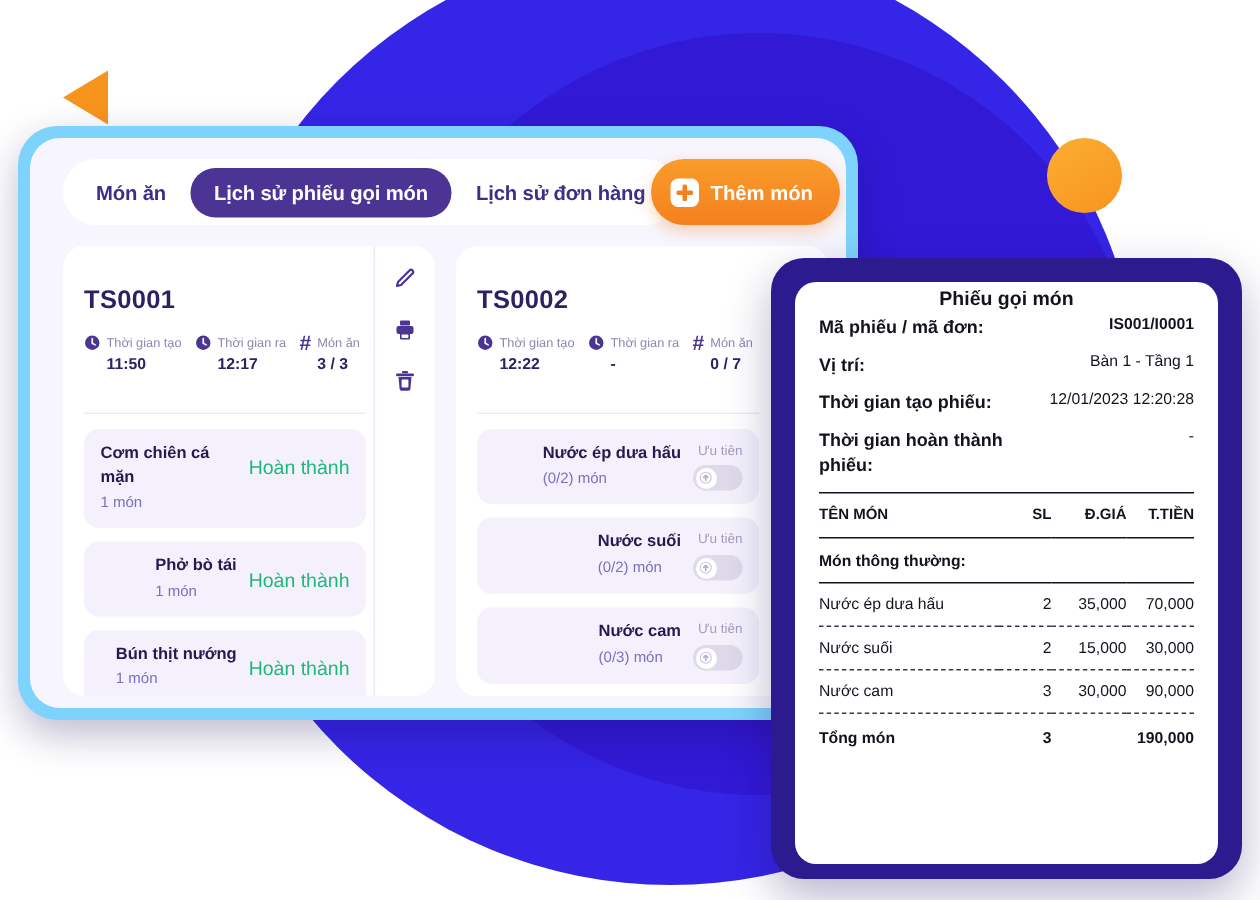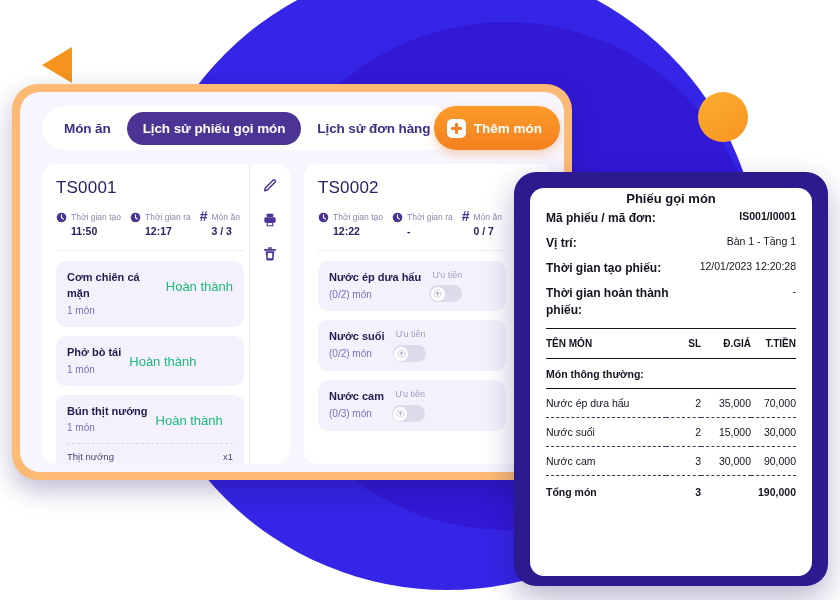--- a/index.html
+++ b/index.html
@@ -60,21 +60,21 @@
     background: linear-gradient(150deg, #fbae33 0%, #f7941e 100%);
   }
 
   
   #main-window {
     position: absolute;
     left: 12px;
     top: 84px;
     width: 560px;
     height: 396px;
-    background: #fdba74;
+    background: #7dd3fc;
     border-radius: 26px;
     box-shadow: 0 10px 26px rgba(26, 10, 90, 0.28);
   }
   #window-inner {
     position: absolute;
     left: 8px;
     top: 8px;
     right: 8px;
     bottom: 8px;
     background: #f7f5fd;
@@ -170,30 +170,31 @@
     flex-direction: column;
     overflow: hidden;
   }
   .card-body {
     flex: 1;
     padding: 14px 14px 0 14px;
     min-width: 0;
   }
   .card-code {
     font-size: 17px;
-    font-weight: 400;
+    font-weight: 700;
     color: #2d2063;
     letter-spacing: 0.2px;
     margin-bottom: 8px;
+    margin-top: 12px;
   }
   .card-meta {
     display: flex;
     align-items: flex-start;
     gap: 9px;
-    padding-bottom: 11px;
+    padding-bottom: 24px;
     border-bottom: 1px solid #eeebf8;
   }
   .meta-item {
     display: flex;
     align-items: flex-start;
     gap: 4px;
   }
   .meta-icon {
     flex: none;
     margin-top: 3px;
@@ -223,21 +224,21 @@
     padding-top: 10px;
   }
   .dish-item {
     background: #f4f1fc;
     border-radius: 10px;
     padding: 9px 11px;
     margin-bottom: 9px;
   }
   .dish-top {
     display: flex;
-    justify-content: flex-start;
+    justify-content: flex-end;
     align-items: flex-start;
     gap: 8px;
   }
   .dish-name {
     font-size: 11px;
     font-weight: 700;
     color: #241a4f;
     line-height: 1.45;
   }
   .dish-qty {

